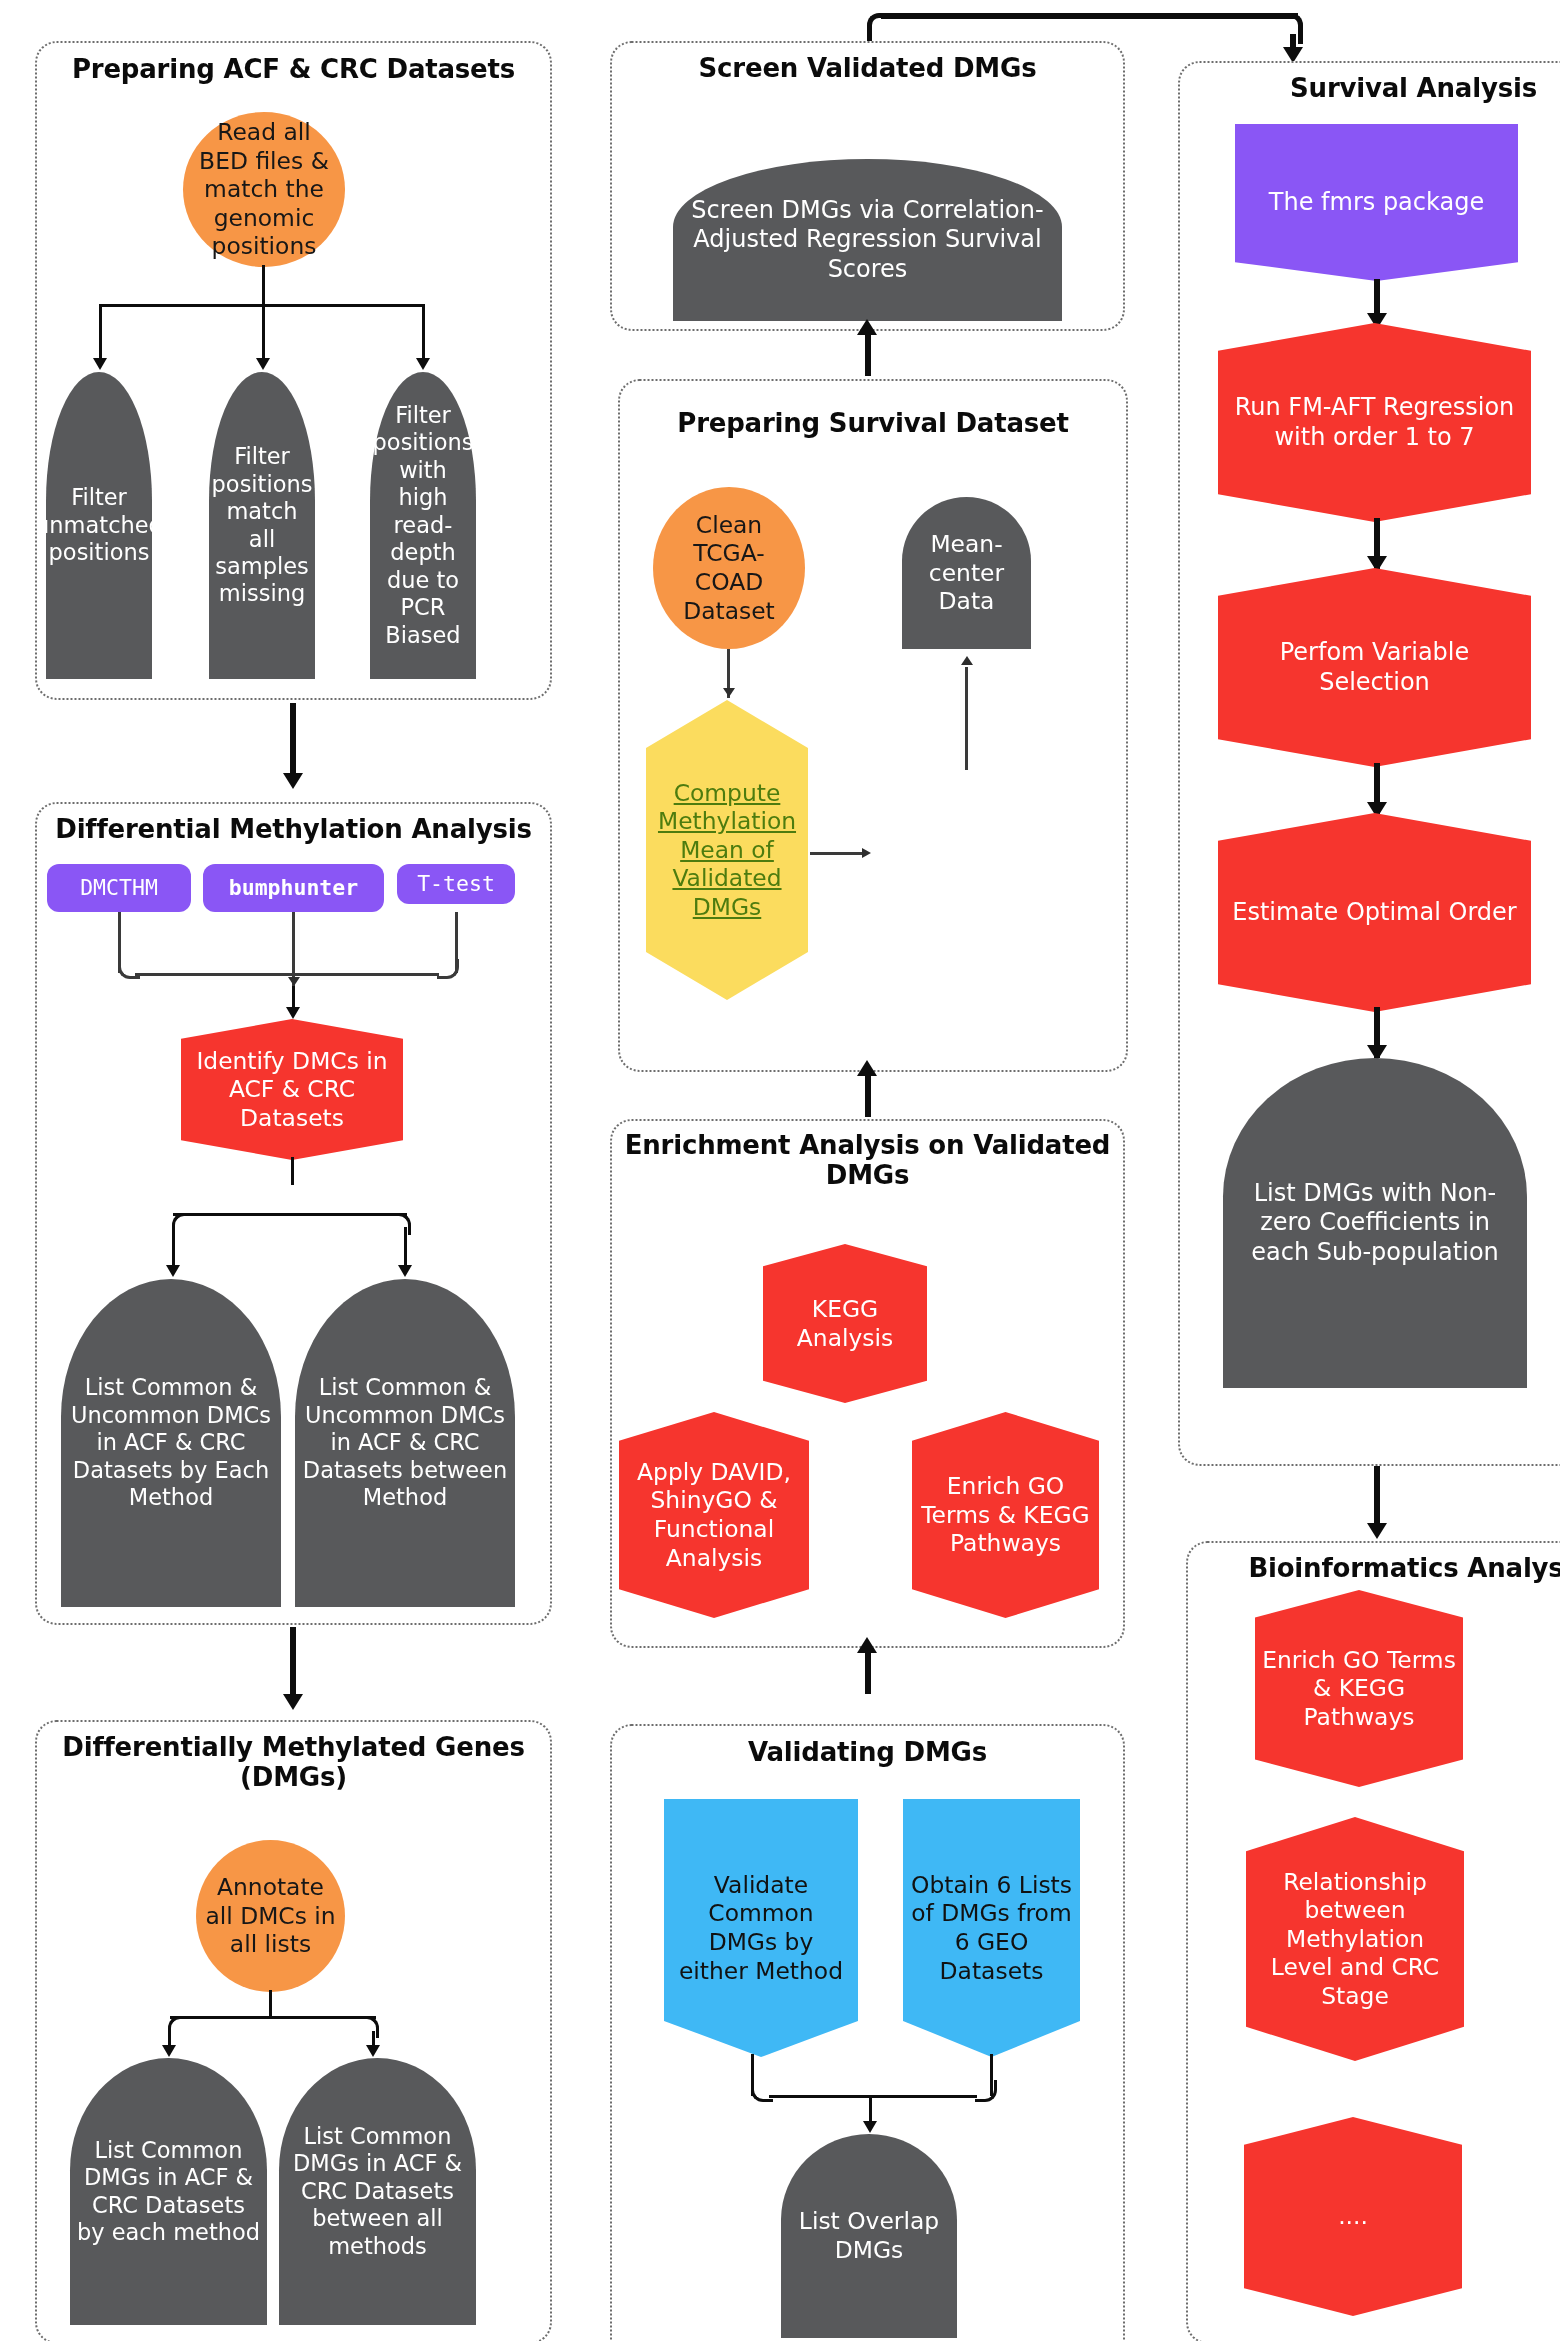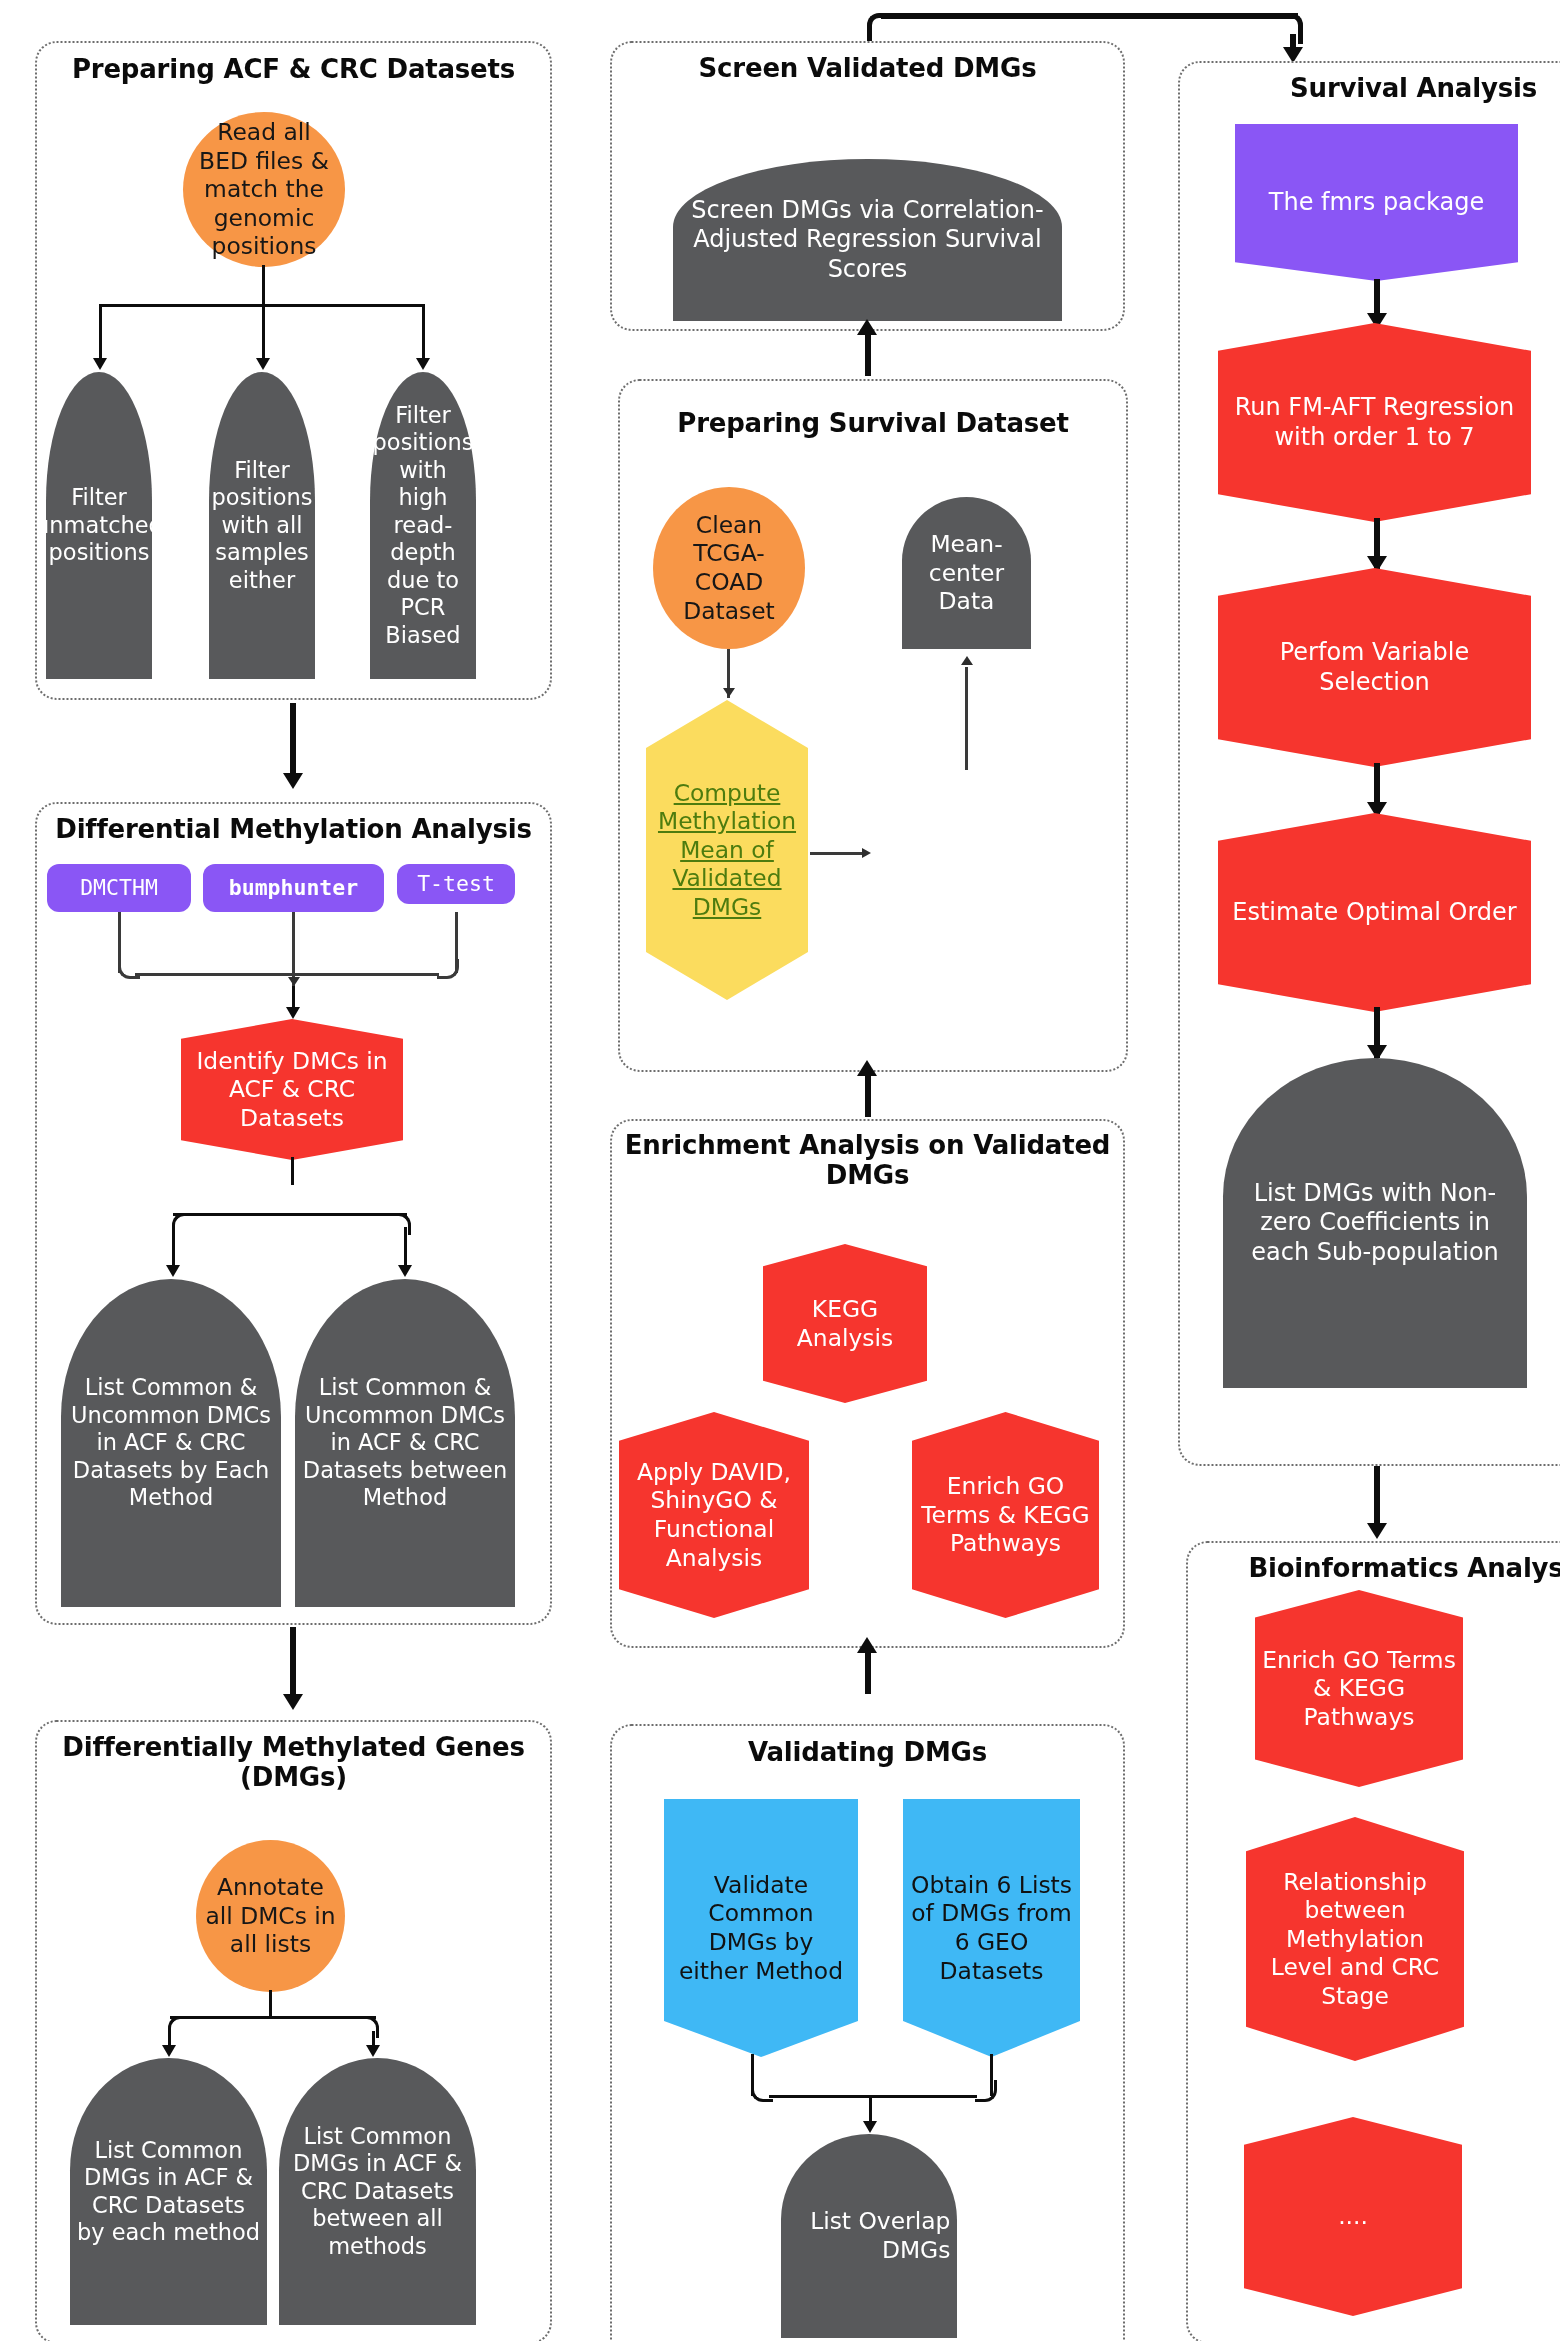--- a/index.html
+++ b/index.html
@@ -100,21 +100,21 @@
   <div class="ln v" style="left:262px;top:265px;height:40px;"></div>
   <div class="ln h" style="left:101px;top:304px;width:323px;"></div>
   <div class="ln v" style="left:99px;top:304px;height:61px;"></div>
   <div class="ln v" style="left:262px;top:304px;height:61px;"></div>
   <div class="ln v" style="left:422px;top:304px;height:61px;"></div>
   <div class="arw down" style="left:93px;top:358px;"></div>
   <div class="arw down" style="left:256px;top:358px;"></div>
   <div class="arw down" style="left:416px;top:358px;"></div>
 
   <div class="node sh-dome" style="left:46px;top:372px;width:106px;height:307px;font-size:22.5px;">Filter unmatched positions</div>
-  <div class="node sh-dome" style="left:209px;top:372px;width:106px;height:307px;font-size:22.5px;">Filter positions with all samples either</div>
+  <div class="node sh-dome" style="left:209px;top:372px;width:106px;height:307px;font-size:22.5px;">Filter positions match all samples missing</div>
   <div class="node sh-dome" style="left:370px;top:372px;width:106px;height:307px;font-size:22.5px;">Filter positions with high read-depth due to PCR Biased</div>
 
   <div class="ln thick v" style="left:290px;top:703px;height:75px;"></div>
   <div class="arw down big" style="left:283px;top:773px;"></div>
 
   <div class="cluster" style="left:35px;top:802px;width:517px;height:823px;"></div>
   <div class="cluster-title" style="left:35px;top:815px;width:517px;">Differential Methylation Analysis</div>
 
   <div class="node sh-rounded" style="left:47px;top:864px;width:144px;height:48px;font-size:21.5px;">DMCTHM</div>
   <div class="node sh-rounded" style="left:203px;top:864px;width:181px;height:48px;font-size:21.5px;font-weight:bold;">bumphunter</div>
@@ -211,21 +211,21 @@
   <div class="node sh-banner-blue" style="left:903px;top:1799px;width:177px;height:258px;font-size:23.4px;">Obtain 6 Lists of DMGs from 6 GEO Datasets</div>
 
   <div class="ln v" style="left:751px;top:2054px;height:42px;"></div>
   <div class="ln v" style="left:990px;top:2054px;height:42px;"></div>
   <div class="corner bl" style="left:751px;top:2080px;width:19px;height:19px;"></div>
   <div class="corner br" style="left:975px;top:2080px;width:19px;height:19px;"></div>
   <div class="ln h" style="left:769px;top:2095px;width:208px;"></div>
   <div class="ln v" style="left:869px;top:2095px;height:34px;"></div>
   <div class="arw down" style="left:863px;top:2121px;"></div>
 
-  <div class="node sh-dome" style="left:781px;top:2134px;width:176px;height:204px;font-size:23.4px;text-align:right;">List Overlap DMGs</div>
+  <div class="node sh-dome" style="left:781px;top:2134px;width:176px;height:204px;font-size:23.4px;">List Overlap DMGs</div>
 
   <div class="cluster" style="left:1178px;top:61px;width:471px;height:1405px;"></div>
   <div class="cluster-title" style="left:1178px;top:74px;width:471px;">Survival Analysis</div>
 
   <div class="node sh-banner-purple" style="left:1235px;top:124px;width:283px;height:157px;font-size:24px;">The fmrs package</div>
 
   <div class="ln thick v" style="left:1374px;top:279px;height:46px;"></div>
   <div class="arw down big" style="left:1367px;top:313px;"></div>
 
   <div class="node sh-hex-red" style="left:1218px;top:323px;width:313px;height:199px;font-size:24px;">Run FM-AFT Regression with order 1 to 7</div>

